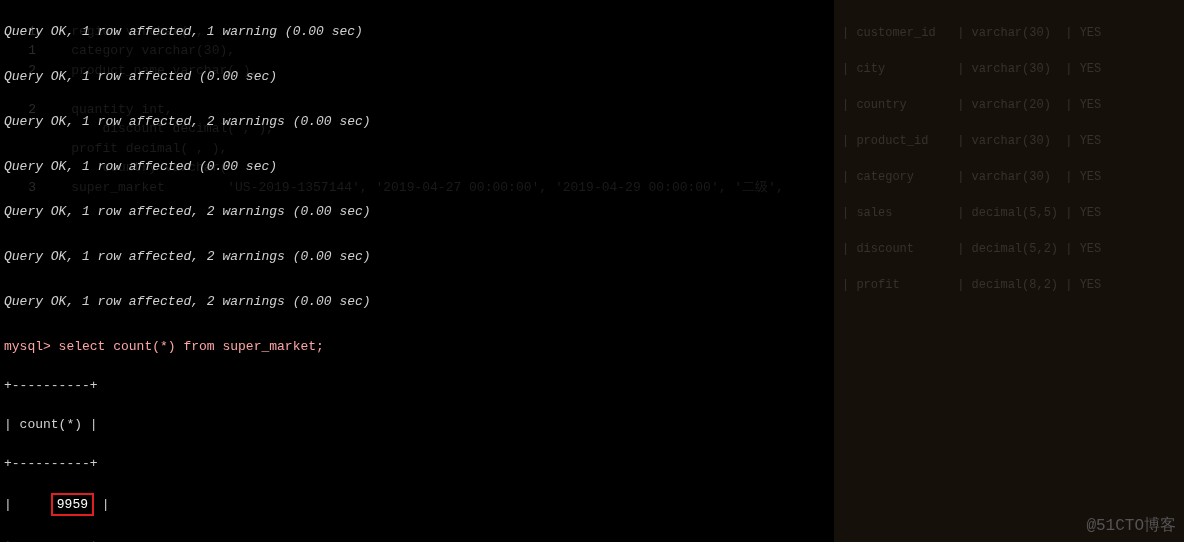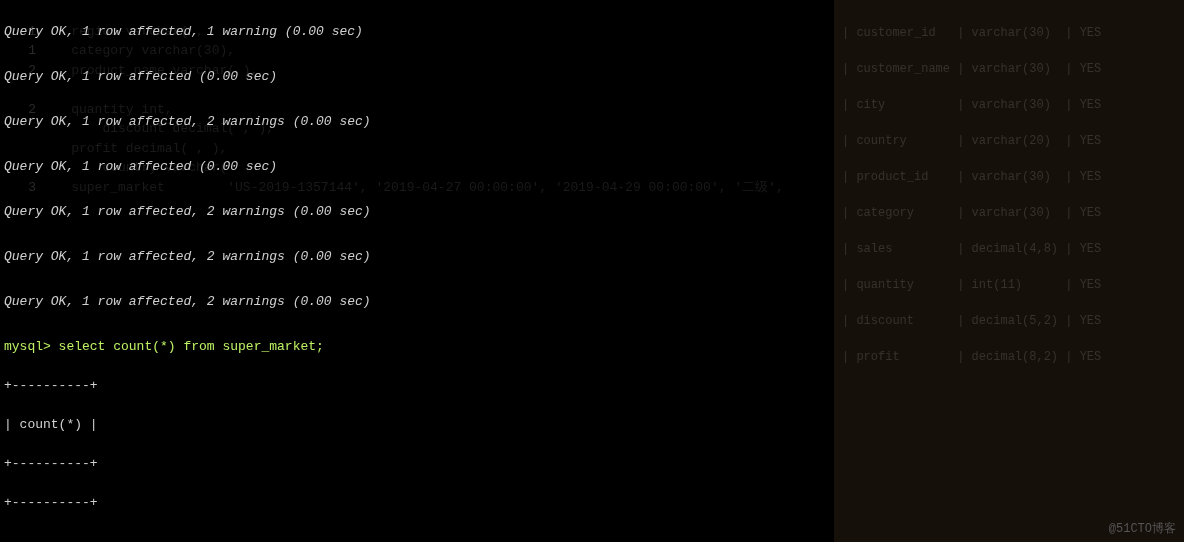--- a/index.html
+++ b/index.html
@@ -15,21 +15,21 @@
     position: relative;
   }
   .main {
     position: absolute;
     top: 0; left: 0;
     width: 1184px;
     padding: 2px 4px;
     white-space: pre;
   }
   .q-line { margin-bottom: 6px; font-style: italic; }
-  .prompt { color: #bef264; }
+  .prompt { color: #fca5a5; }
   .highlight-box {
     display: inline-block;
     border: 2px solid #e02020;
     padding: 0 4px;
     color: #fff;
   }
   .faded-right {
     position: absolute;
     top: 0; right: 0;
     width: 350px;
@@ -49,21 +49,21 @@
     width: 350px;
     height: 542px;
     background: rgba(40,30,20,0.55);
     pointer-events: none;
   }
   .watermark {
     position: absolute;
     bottom: 4px;
     right: 8px;
     color: #555;
-    font-size: 12px;
+    font-size: 16px;
   }
   .bg-ghost {
     position: absolute;
     top: 0; left: 0;
     width: 830px;
     color: #1a1a1a;
     white-space: pre;
     font-size: 13px;
     padding: 2px 18px;
     z-index: 0;
@@ -91,44 +91,43 @@
 <div class="q-line">Query OK, 1 row affected (0.00 sec)</div>
 <div class="q-line">Query OK, 1 row affected, 2 warnings (0.00 sec)</div>
 <div class="q-line">Query OK, 1 row affected (0.00 sec)</div>
 <div class="q-line">Query OK, 1 row affected, 2 warnings (0.00 sec)</div>
 <div class="q-line">Query OK, 1 row affected, 2 warnings (0.00 sec)</div>
 <div class="q-line">Query OK, 1 row affected, 2 warnings (0.00 sec)</div>
 <div class="prompt">mysql&gt; select count(*) from super_market;</div>
 <div>+----------+</div>
 <div>| count(*) |</div>
 <div>+----------+</div>
+<div><span>|     </span><span class="highlight-box">9959</span><span> |</span></div>
 <div>+----------+</div>
 
 
 
 
 
 
 
 
 
 
 
 
 </div>
 
 <div class="faded-right">
 <div>| customer_id   | varchar(30)  | YES</div>
-<div>| customer_name | varchar(30)  | YES</div>
 <div>| city          | varchar(30)  | YES</div>
 <div>| country       | varchar(20)  | YES</div>
 <div>| product_id    | varchar(30)  | YES</div>
 <div>| category      | varchar(30)  | YES</div>
-<div>| sales         | decimal(4,8) | YES</div>
-<div>| quantity      | int(11)      | YES</div>
+<div>| sales         | decimal(5,5) | YES</div>
 <div>| discount      | decimal(5,2) | YES</div>
 <div>| profit        | decimal(8,2) | YES</div>
 
 
 
 
 
 
 
 

